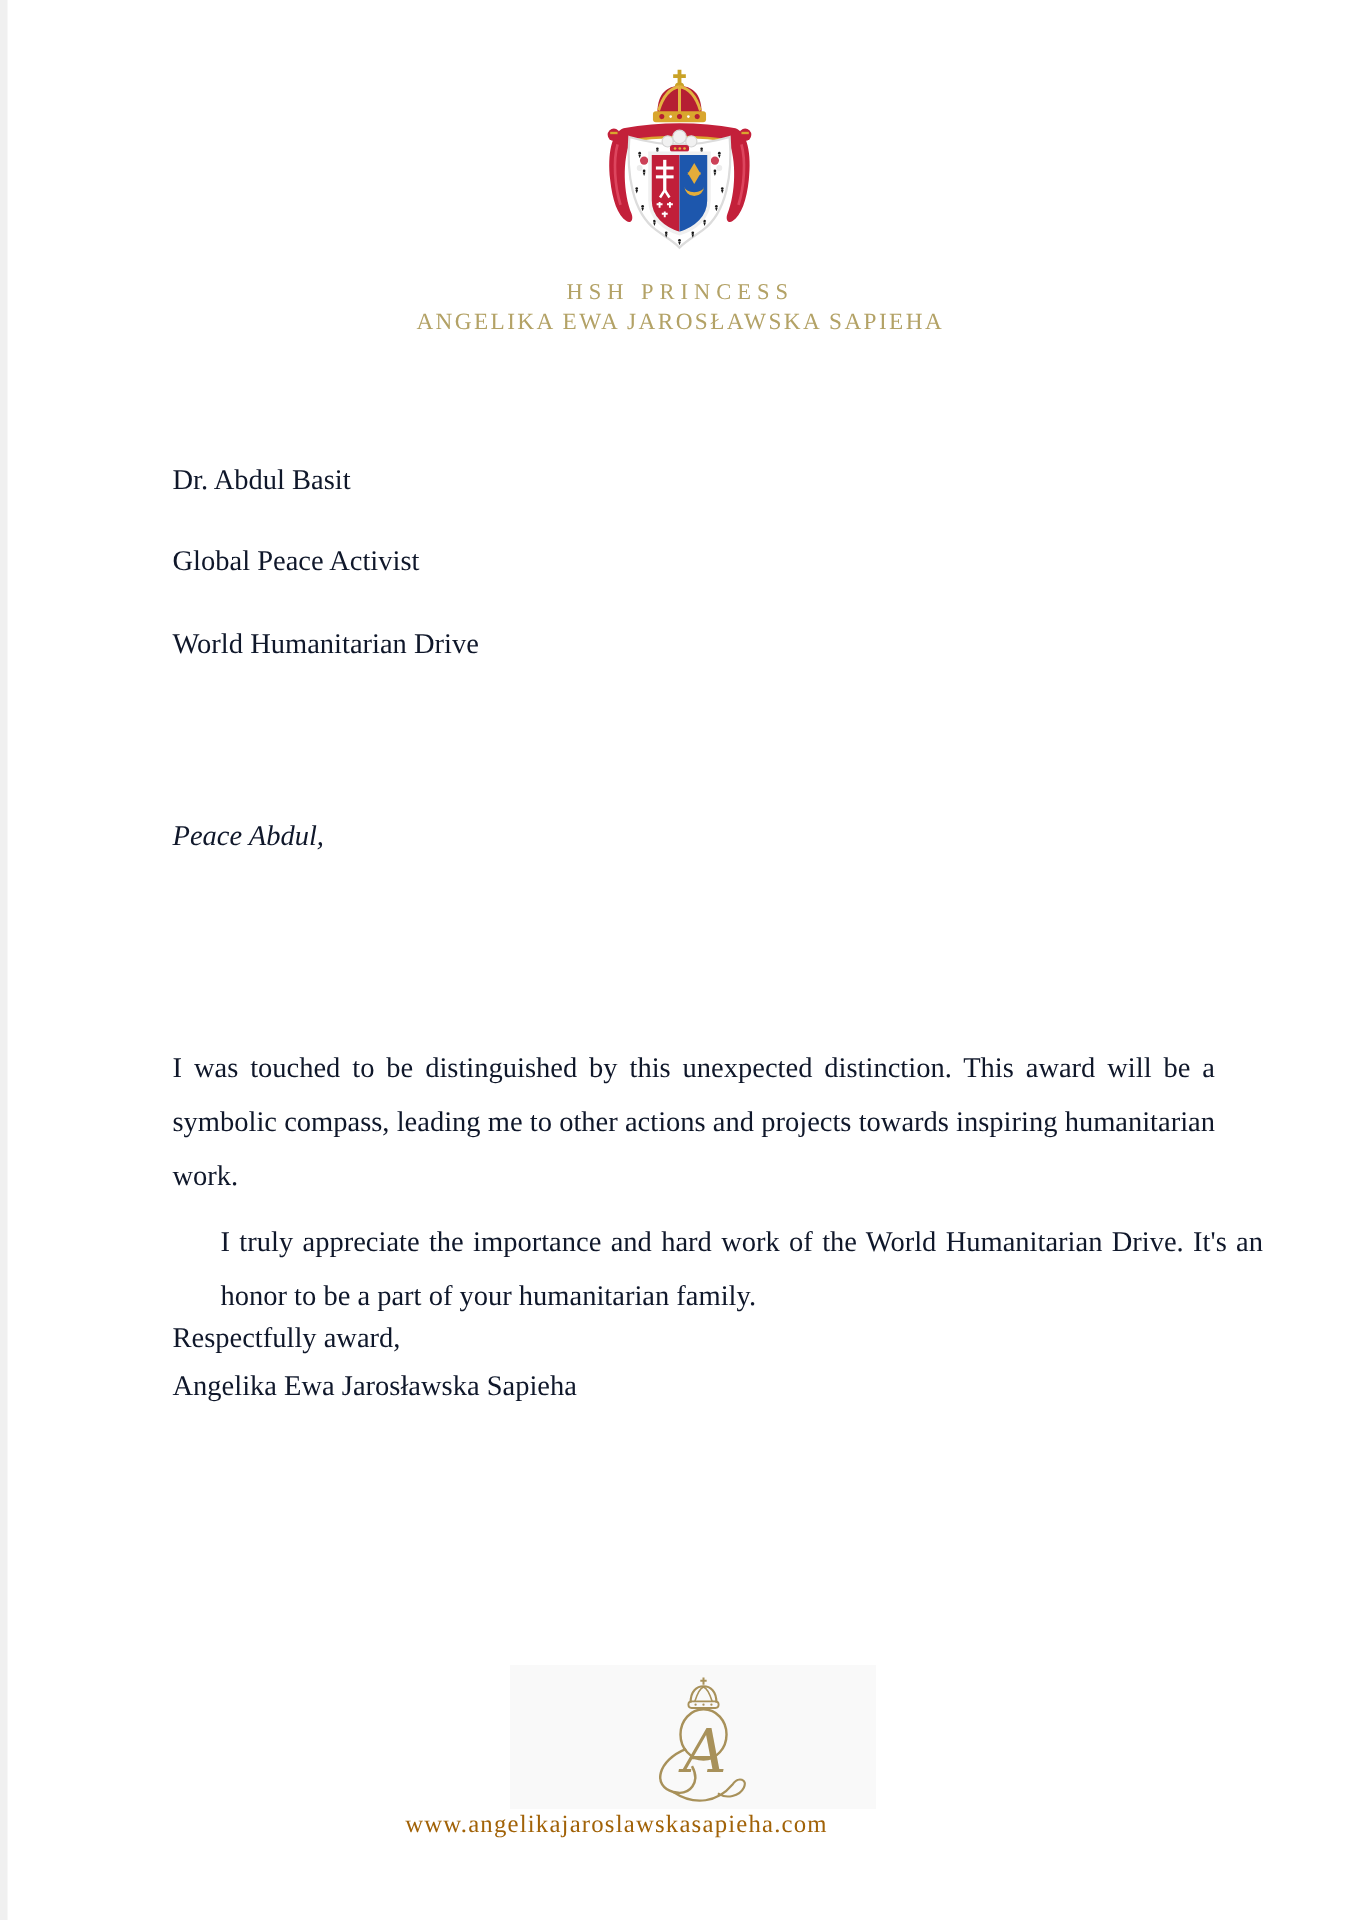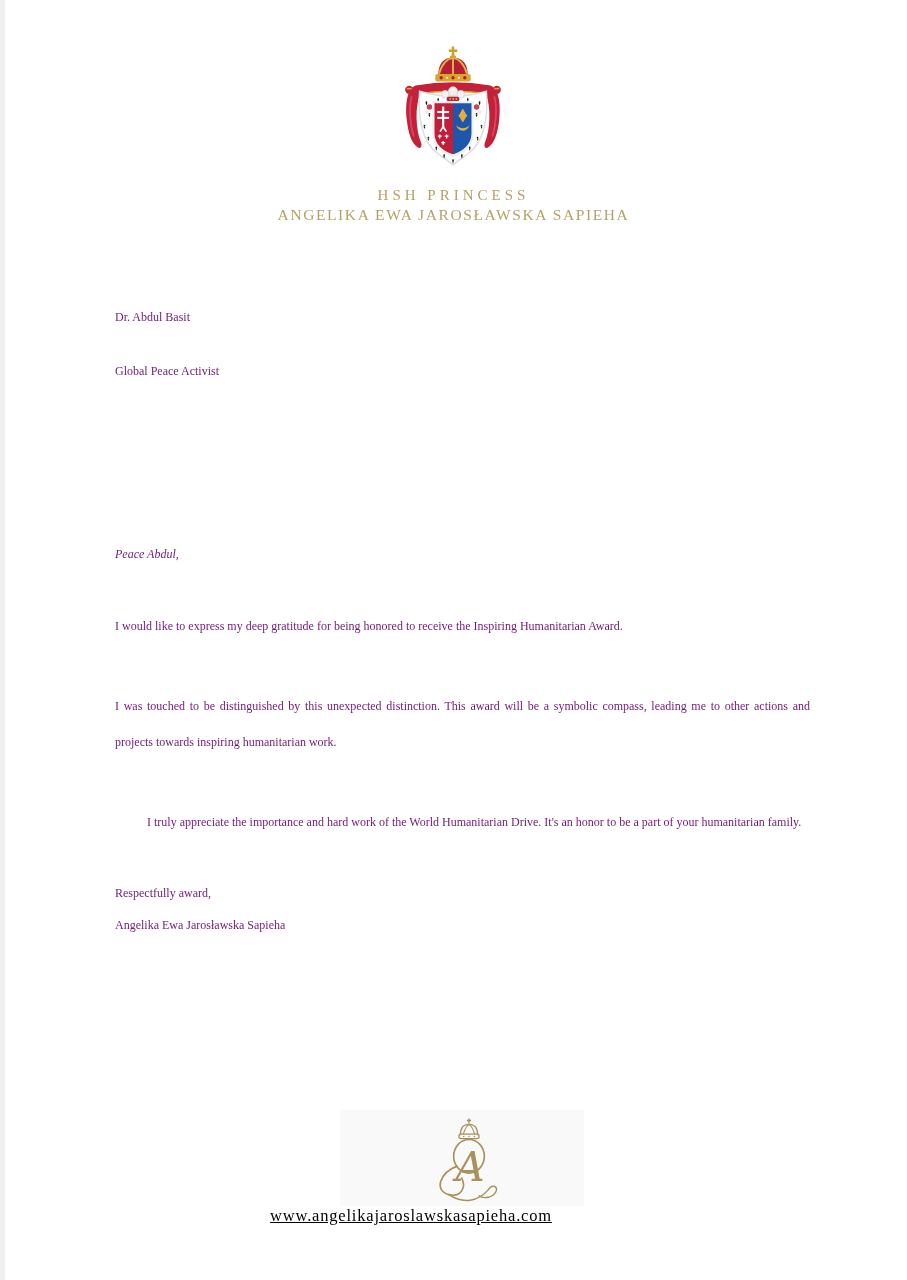--- a/index.html
+++ b/index.html
@@ -20,42 +20,42 @@
     text-align:center;color:#b3a266;
     font-size:15px;letter-spacing:4px;font-weight:400;
   }
   .hdr-line2{
     position:absolute;left:0;top:206px;width:907px;
     text-align:center;color:#b3a266;
     font-size:15.5px;letter-spacing:1.6px;font-weight:400;
   }
 
   
-  .bodytext{color:#701a75;font-size:12px;}
+  .bodytext{color:#0f172a;font-size:19px;}
   .abs{position:absolute;left:115px;width:695px;}
   .recipient-name{top:310px;}
   .recipient-role{top:364px;}
   .recipient-block{top:414px;line-height:32px;}
   .salutation{top:547px;font-style:italic;}
   .para{text-align:justify;line-height:36px;}
   .p1{top:596px;}
   .p2{top:676px;}
   .p3{top:792px;margin-left:32px;}
   .closing-block{top:877px;line-height:32px;}
 
   
   .footer-box{
     position:absolute;left:340px;top:1110px;width:244px;height:96px;
     background:#f9f9f9;
   }
   .monogram{position:absolute;left:421px;top:1116px;width:96px;height:94px;}
   .footer-url{
     position:absolute;left:0;top:1206px;width:822px;
-    text-align:center;color:#000000;
-    font-size:16.5px;letter-spacing:0.8px;text-decoration:underline;
+    text-align:center;color:#a16207;
+    font-size:16.5px;letter-spacing:0.8px;
   }
 </style>
 </head>
 <body>
 
 <div class="page">
   <div class="edge-strip"></div>
 
   <svg class="crest" viewBox="0 0 120 132" aria-hidden="true">
 
@@ -180,24 +180,24 @@
     <path d="M70,78.8 L74.6,71 L65.4,71 Z" fill="#e5ad3a"></path>
     <path d="M63.4,80.5 A6.6,6.6 0 0 0 76.6,80.5 A6.6,4 0 0 1 63.4,80.5 Z" fill="#e5ad3a"></path>
   </svg>
 
   <div class="hdr-line1">HSH PRINCESS</div>
   <div class="hdr-line2">ANGELIKA EWA JAROSŁAWSKA SAPIEHA</div>
 
   <div class="abs bodytext recipient-name">Dr. Abdul Basit</div>
   <div class="abs bodytext recipient-role">Global Peace Activist</div>
   <div class="abs bodytext recipient-block">
+    <div>World Humanitarian Drive</div>
   </div>
 
   <div class="abs bodytext salutation">Peace Abdul,</div>
-  <p class="abs bodytext para p1">I would like to express my deep gratitude for being honored to receive the Inspiring Humanitarian Award.</p>
   <p class="abs bodytext para p2">I was touched to be distinguished by this unexpected distinction. This award will be a symbolic compass, leading me to other actions and projects towards inspiring humanitarian work.</p>
   <p class="abs bodytext para p3">I truly appreciate the importance and hard work of the World Humanitarian Drive. It's an honor to be a part of your humanitarian family.</p>
   <div class="abs bodytext closing-block">
     <div>Respectfully award,</div>
     <div>Angelika Ewa Jarosławska Sapieha</div>
   </div>
 
   <div class="footer-box"></div>
   <svg class="monogram" viewBox="0 0 100 98" aria-hidden="true">
     <g stroke="#a8915a" fill="none">

